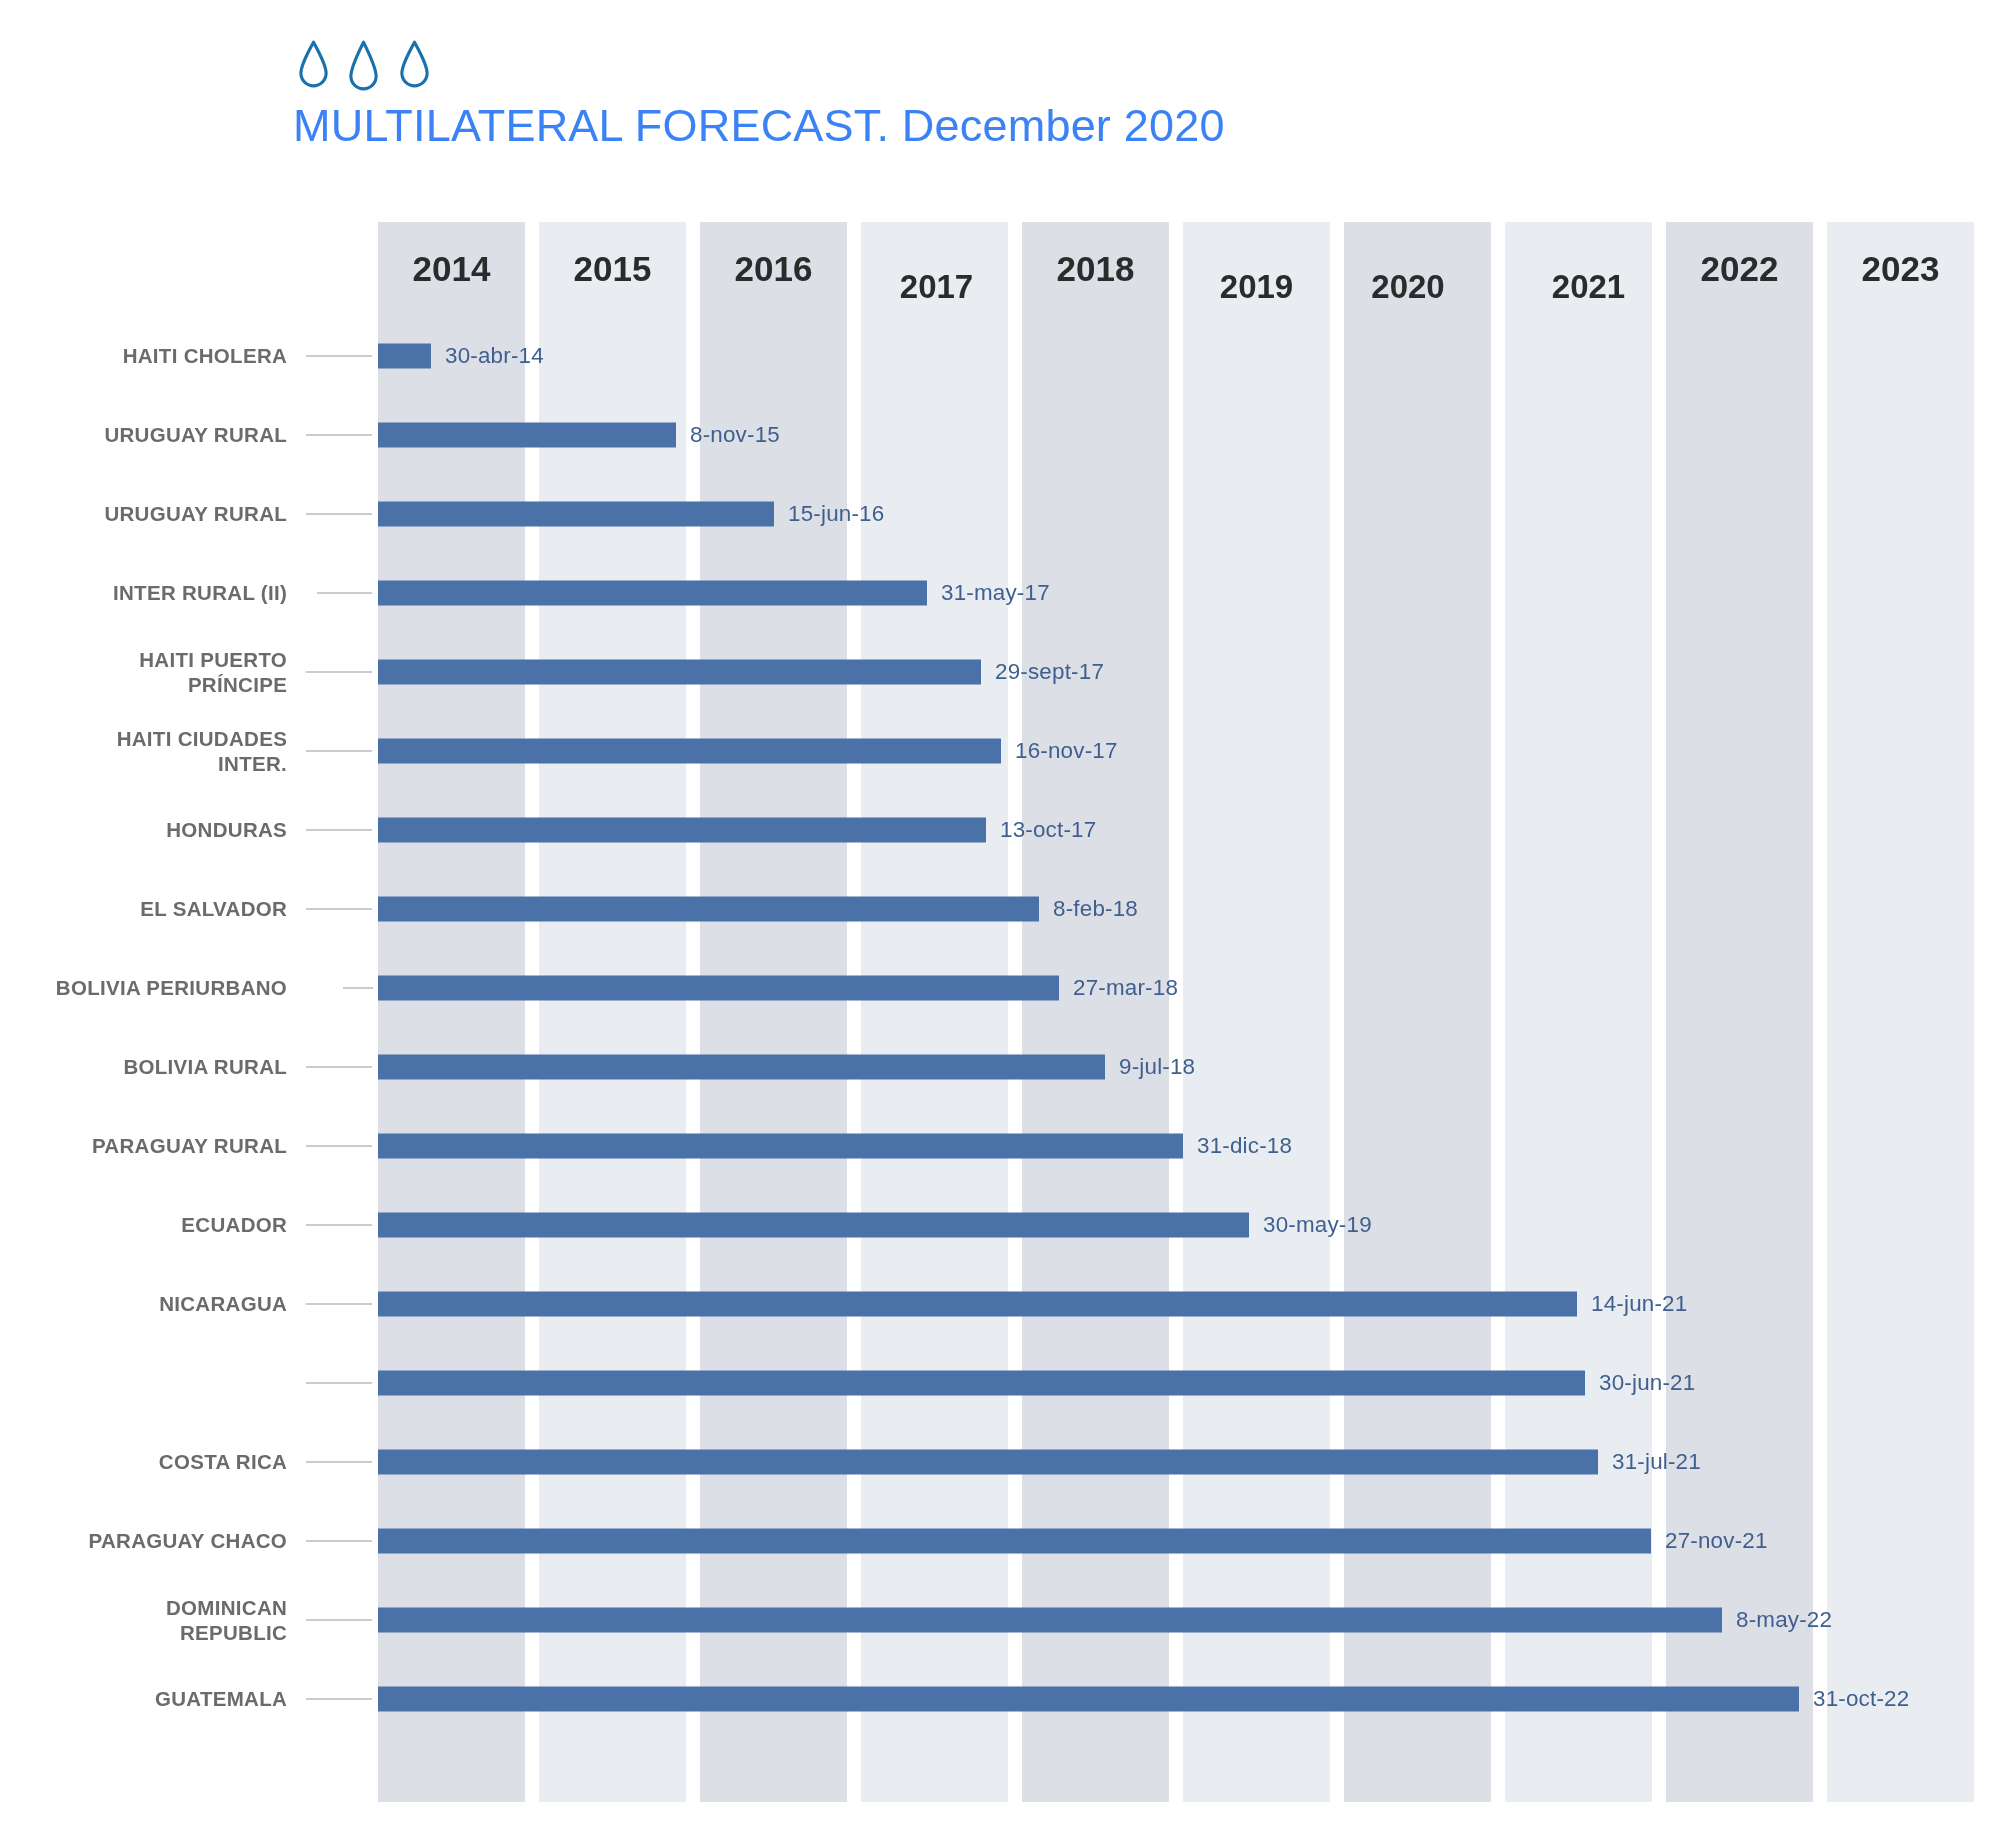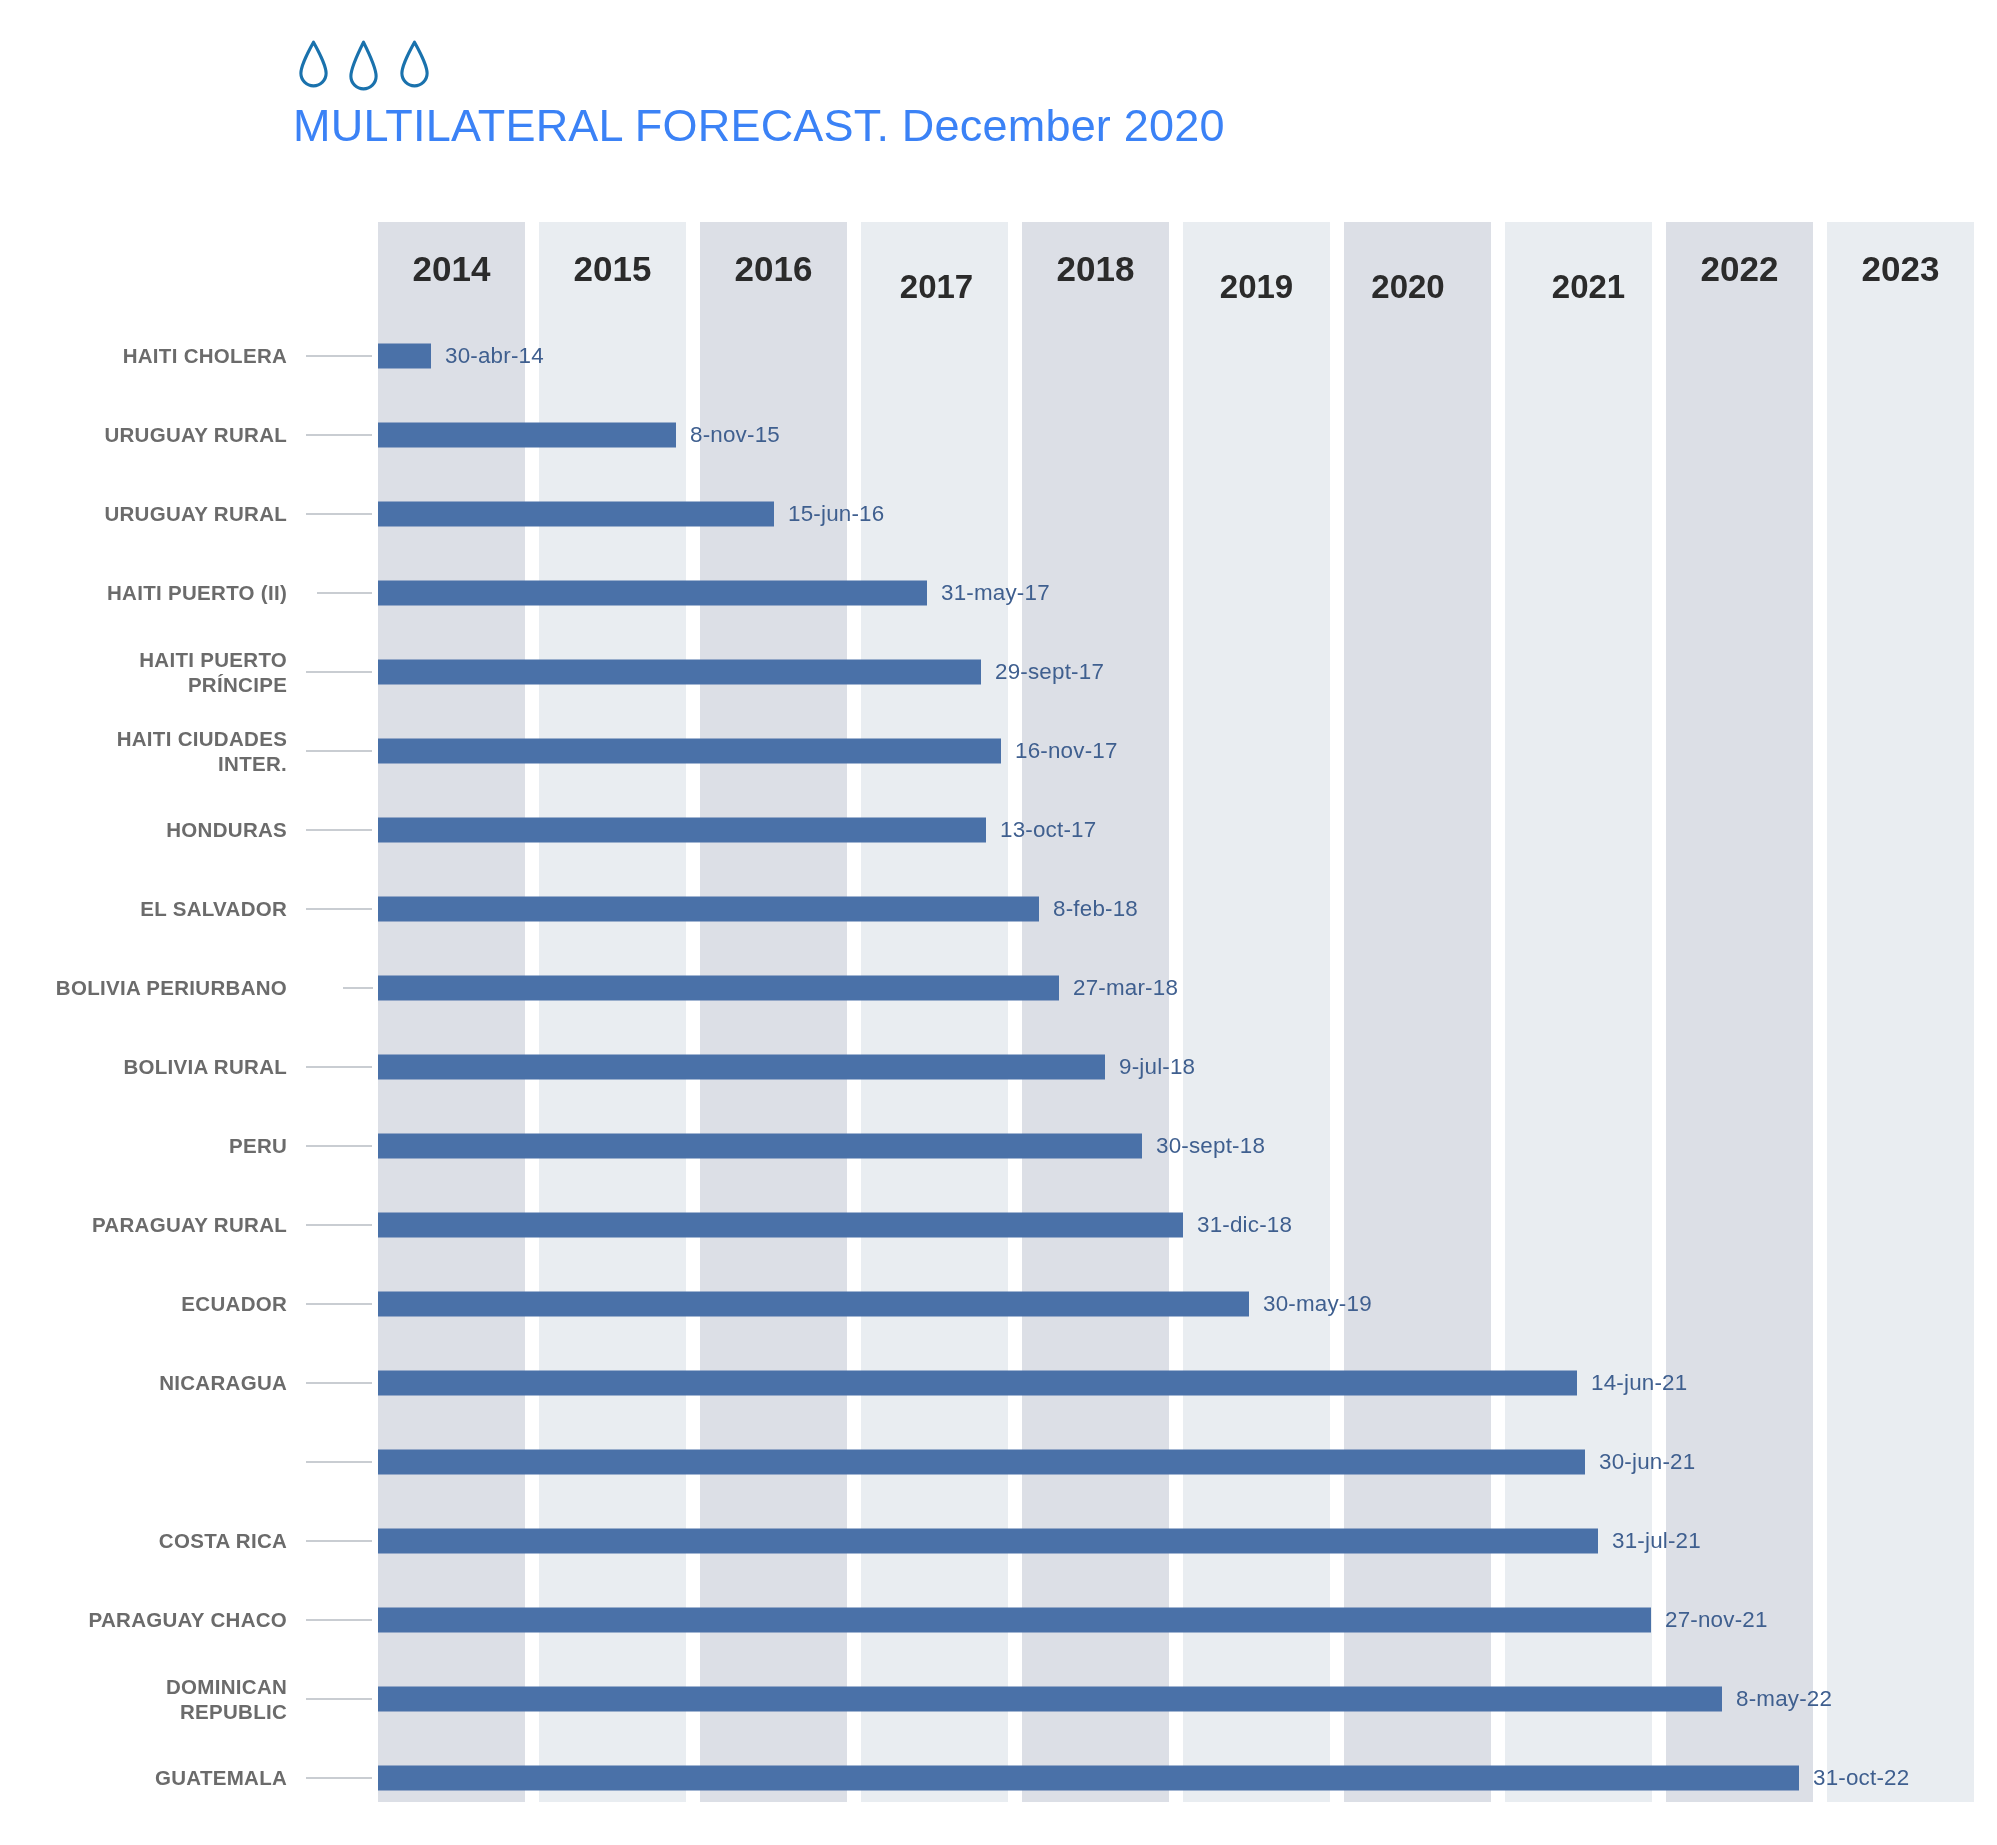--- a/index.html
+++ b/index.html
@@ -214,21 +214,21 @@
               <span>URUGUAY RURAL</span>
             </div>
           </div>
           <div class="bar" style="left: 378px; width: 396px;"></div>
           <div class="bar-date" style="left: 788px;">15-jun-16</div>
         </div>
         <div class="row">
           <div class="leader" style="left: 317px; width: 55px;"></div>
           <div class="row-label-box">
             <div class="row-label" style="right: 78px;">
-              <span>HAITI PUERTO (II)</span>
+              <span>INTER RURAL (II)</span>
             </div>
           </div>
           <div class="bar" style="left: 378px; width: 549px;"></div>
           <div class="bar-date" style="left: 941px;">31-may-17</div>
         </div>
         <div class="row">
           <div class="leader" style="left: 306px; width: 66px;"></div>
           <div class="row-label-box">
             <div class="row-label" style="right: 78px;">
               <span>HAITI PUERTO</span>
@@ -286,30 +286,20 @@
               <span>BOLIVIA RURAL</span>
             </div>
           </div>
           <div class="bar" style="left: 378px; width: 727px;"></div>
           <div class="bar-date" style="left: 1119px;">9-jul-18</div>
         </div>
         <div class="row">
           <div class="leader" style="left: 306px; width: 66px;"></div>
           <div class="row-label-box">
             <div class="row-label" style="right: 78px;">
-              <span>PERU</span>
-            </div>
-          </div>
-          <div class="bar" style="left: 378px; width: 764px;"></div>
-          <div class="bar-date" style="left: 1156px;">30-sept-18</div>
-        </div>
-        <div class="row">
-          <div class="leader" style="left: 306px; width: 66px;"></div>
-          <div class="row-label-box">
-            <div class="row-label" style="right: 78px;">
               <span>PARAGUAY RURAL</span>
             </div>
           </div>
           <div class="bar" style="left: 378px; width: 805px;"></div>
           <div class="bar-date" style="left: 1197px;">31-dic-18</div>
         </div>
         <div class="row">
           <div class="leader" style="left: 306px; width: 66px;"></div>
           <div class="row-label-box">
             <div class="row-label" style="right: 78px;">

